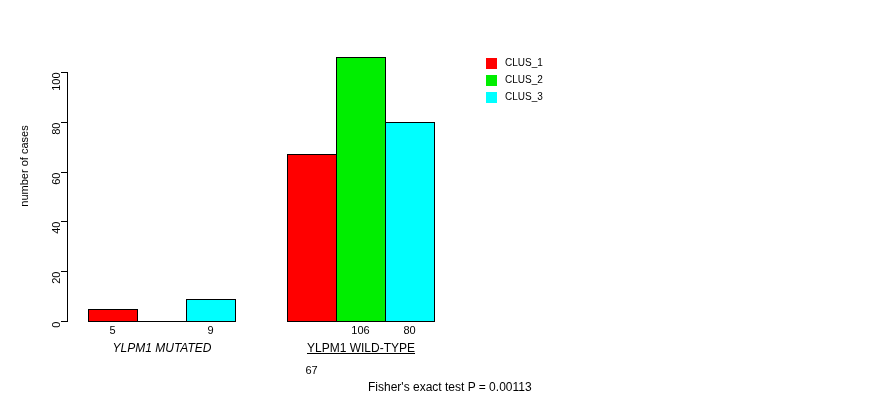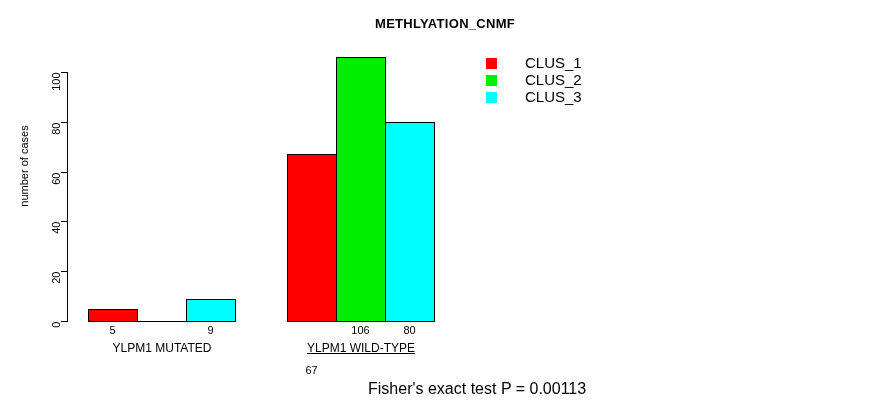--- a/index.html
+++ b/index.html
@@ -108,40 +108,38 @@
     left: 0;
     top: 2px;
     width: 11px;
     height: 11px;
     box-sizing: border-box;
   }
   .legend-label {
     position: absolute;
     left: 19px;
     top: 0px;
-    font-size: 15px;
+    font-size: 10px;
     white-space: nowrap;
     line-height: 14px;
-    margin-left: 20px;
   }
   
   .footer-note {
     position: absolute;
     left: 368px;
     top: 380px;
-    font-size: 16px;
+    font-size: 12px;
     white-space: nowrap;
   }
 </style>
 </head>
 <body>
 
 <div id="plot-root">
 
-  <div class="title-shift">METHLYATION_CNMF</div>
 
   <div class="y-axis-line"></div>
   <div id="y-ticks">
       <div class="y-tick" style="top: 321px;"></div>
       <div class="y-tick-label" style="left: 0px; width: 56px; top: 316px;">0</div>
       <div class="y-tick" style="top: 271.2px;"></div>
       <div class="y-tick-label" style="left: 0px; width: 56px; top: 266.2px;">20</div>
       <div class="y-tick" style="top: 221.4px;"></div>
       <div class="y-tick-label" style="left: 0px; width: 56px; top: 216.4px;">40</div>
       <div class="y-tick" style="top: 171.6px;"></div>
@@ -165,21 +163,21 @@
       <div class="baseline" style="left: 287px; width: 147px;"></div>
     </div>
   <div id="value-labels-host">
       <div class="bar-value" style="left: 78px; width: 69px;">5</div>
       <div class="bar-value" style="left: 176px; width: 69px;">9</div>
       <div class="bar-value" style="left: 277px; width: 69px; margin-top: 40px;">67</div>
       <div class="bar-value" style="left: 326px; width: 69px;">106</div>
       <div class="bar-value" style="left: 375px; width: 69px;">80</div>
     </div>
   <div id="group-labels-host">
-      <div class="group-label" style="left: 62px; width: 200px;">YLPM1 MUTATED</div>
+      <div class="group-label" style="left: 62px; width: 200px; font-style: italic;">YLPM1 MUTATED</div>
       <div class="group-label" style="left: 261px; width: 200px; text-decoration: underline;">YLPM1 WILD-TYPE</div>
     </div>
 
   <div class="legend" id="legend-host">
       <div class="legend-row">
         <span class="legend-swatch" style="background: rgb(255, 0, 0);"></span>
         <span class="legend-label">CLUS_1</span>
       </div>
       <div class="legend-row">
         <span class="legend-swatch" style="background: rgb(0, 238, 0);"></span>

